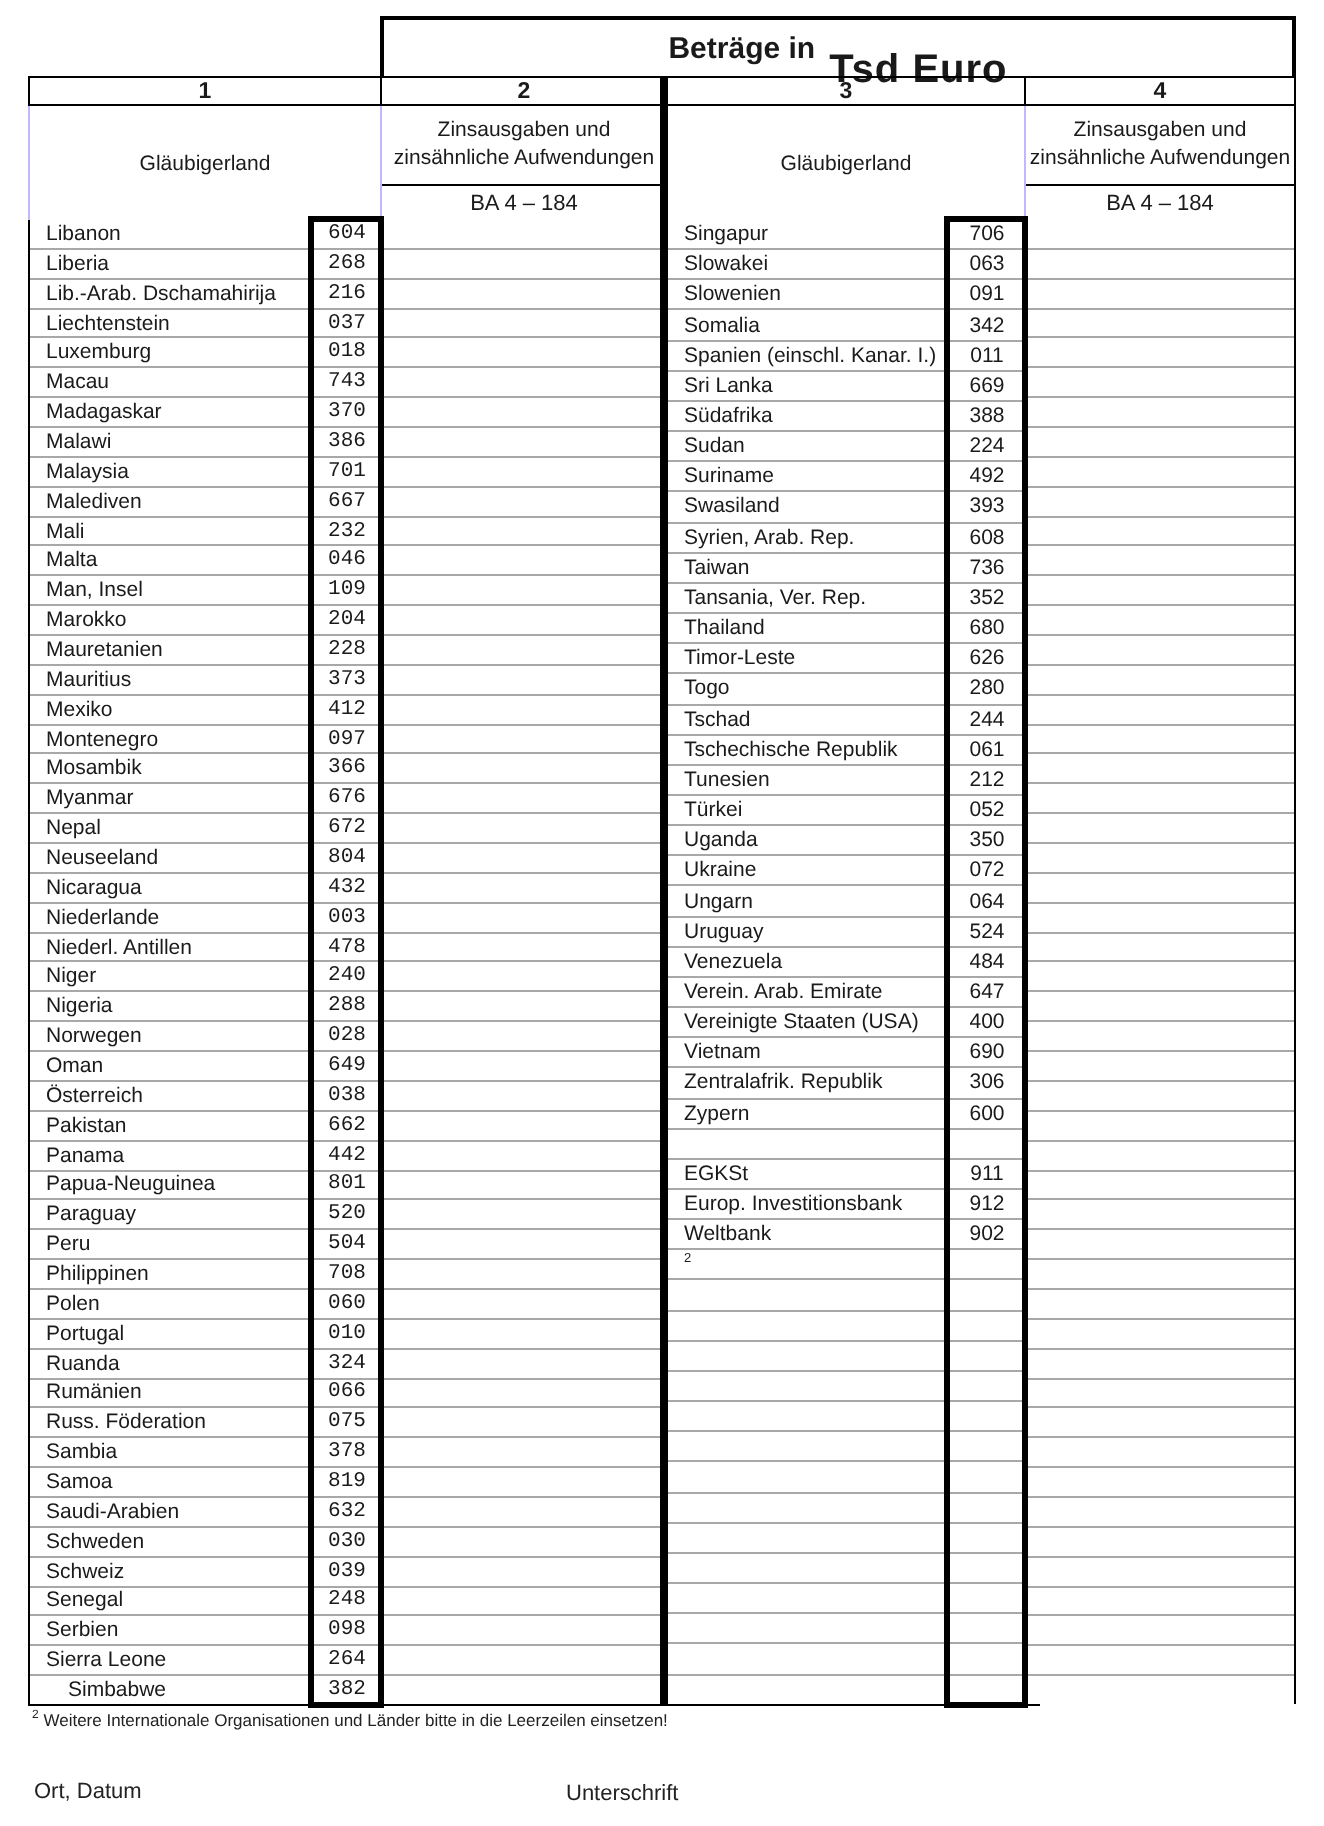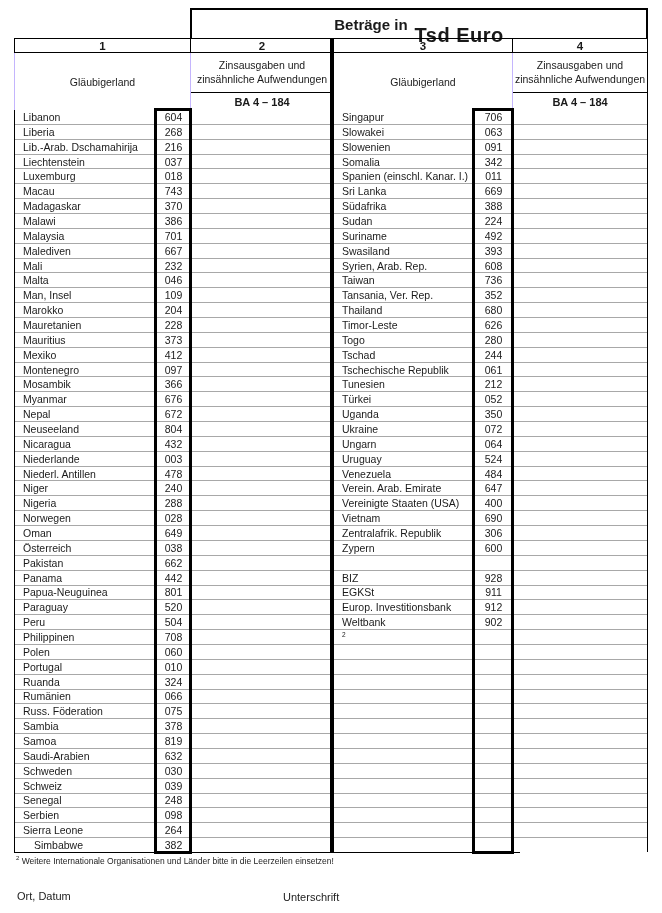--- a/index.html
+++ b/index.html
@@ -25,36 +25,36 @@
   .hdrrow{position:absolute;left:14px;top:53px;width:634px;height:57px;
     display:grid;grid-template-columns:176px 143px 179px 136px;}
   .hcell{box-sizing:border-box;border-left:1px solid #c4b5fd;display:flex;
     flex-direction:column;font-size:10.5px;}
   .hcell:last-child{border-right:1px solid #000;}
   .hcell .center{flex:1;display:flex;align-items:center;justify-content:center;text-align:center;}
   .hlabel{flex:1;display:flex;flex-direction:column;align-items:center;justify-content:center;
     text-align:center;line-height:1.25;}
   .barow{height:18px;box-sizing:border-box;border-top:1px solid #000;
     display:flex;align-items:center;justify-content:center;
-    font-weight:bold;font-size:11px;}
+    font-weight:normal;font-size:11px;}
 
   
   .databody{position:absolute;left:14px;top:110px;width:506px;height:742px;
     display:grid;grid-template-columns:176px 143px 179px 136px;
     border-bottom:1px solid #000;box-sizing:content-box;}
   .dcol{box-sizing:border-box;border-left:1px solid #000;display:flex;
     flex-direction:column;min-height:0;}
   .dcol:last-child{border-right:1px solid #000;}
   .drow{flex:1 1 0;display:flex;align-items:center;min-height:0;
     border-bottom:1px solid #a8a8a8;font-size:10.5px;}
   .dcol .drow:last-child{border-bottom:none;margin-left:11px;}
   .name-cell{flex:1;padding-left:8px;white-space:nowrap;overflow:hidden;
     display:flex;align-items:center;height:100%;}
   .code-cell{text-align:center;display:flex;align-items:center;justify-content:center;height:100%;}
-  #col1-body .code-cell{width:33px;}
+  #col1-body .code-cell{width:33px;font-family:Liberation Mono, monospace;}
   #col3-body .code-cell{width:37px;}
   .cellsup{font-size:6.5px;align-self:flex-start;margin-top:1px;}
 
   
   .code-box{position:absolute;box-sizing:border-box;border:3px solid #000;
     pointer-events:none;background:transparent;}
   #code-box-left{left:154px;top:108px;width:38px;height:746px;}
   #code-box-right{left:472px;top:108px;width:42px;height:746px;}
 
   
@@ -482,24 +482,20 @@
         </div>
         <div class="drow">
           <div class="name-cell">Zypern</div>
           <div class="code-cell">600</div>
         </div>
         <div class="drow">
           <div class="name-cell"></div>
           <div class="code-cell"></div>
         </div>
         <div class="drow">
-          <div class="name-cell">BIZ</div>
-          <div class="code-cell">928</div>
-        </div>
-        <div class="drow">
           <div class="name-cell">EGKSt</div>
           <div class="code-cell">911</div>
         </div>
         <div class="drow">
           <div class="name-cell">Europ. Investitionsbank</div>
           <div class="code-cell">912</div>
         </div>
         <div class="drow">
           <div class="name-cell">Weltbank</div>
           <div class="code-cell">902</div>

